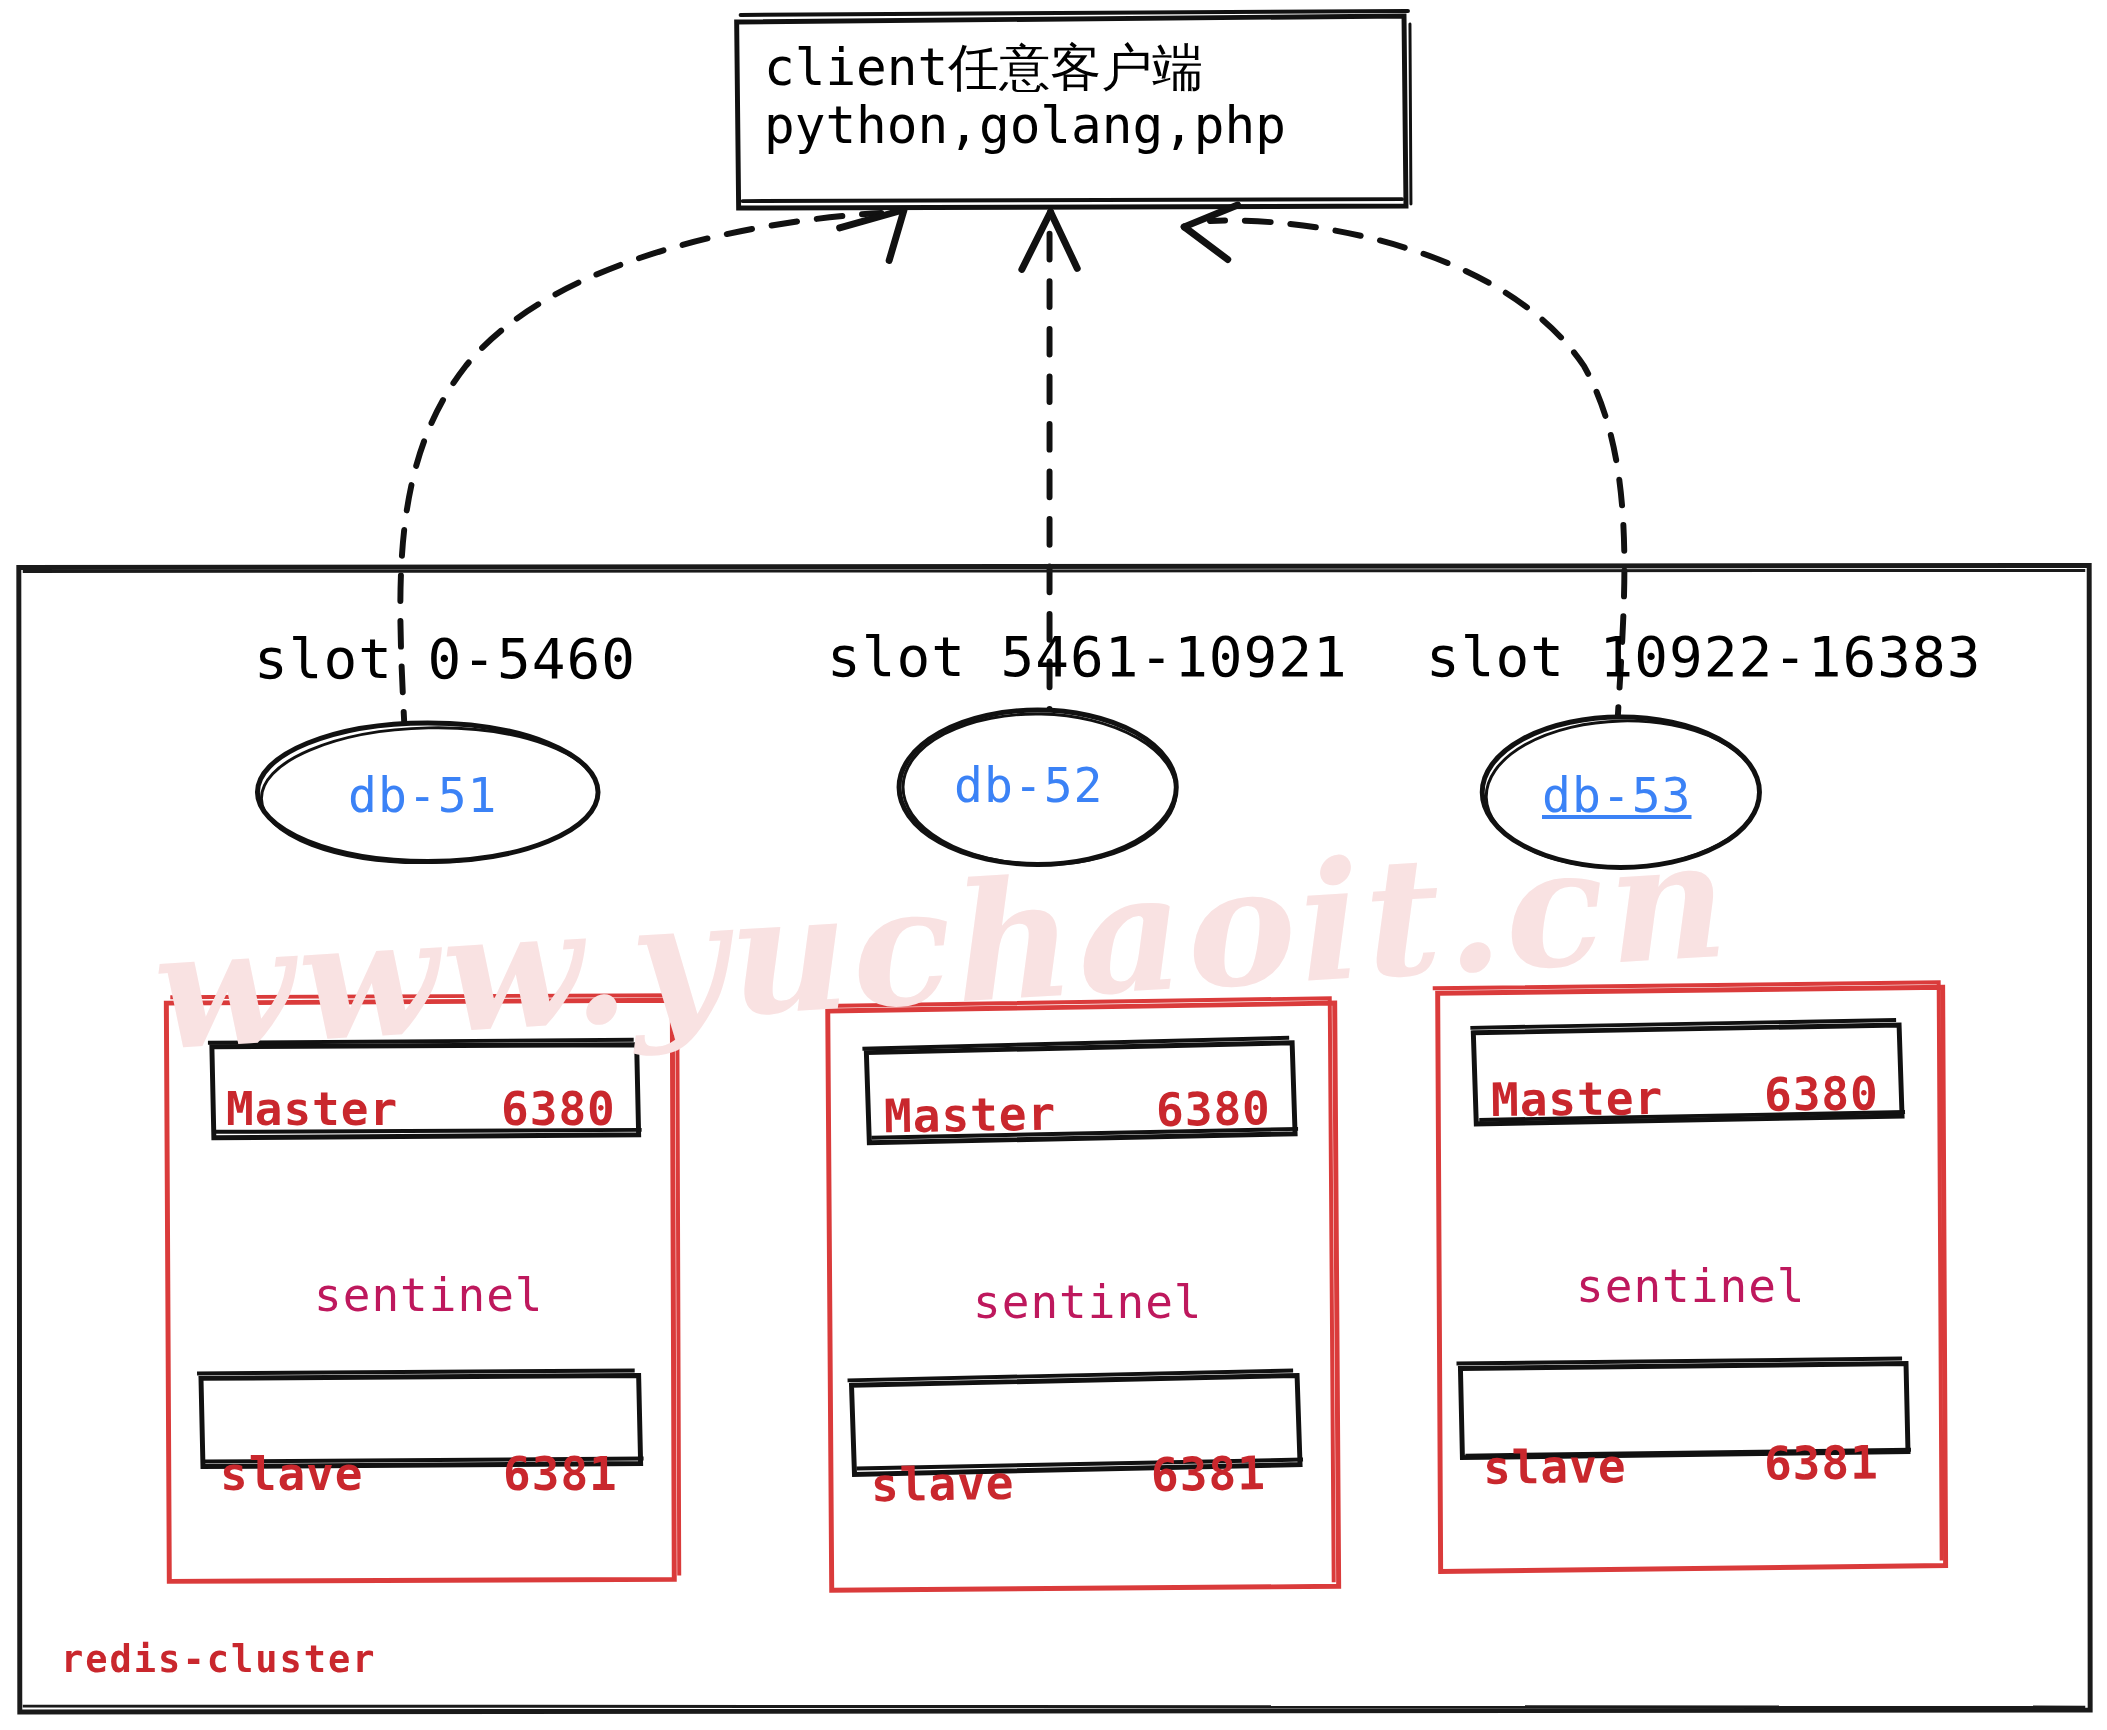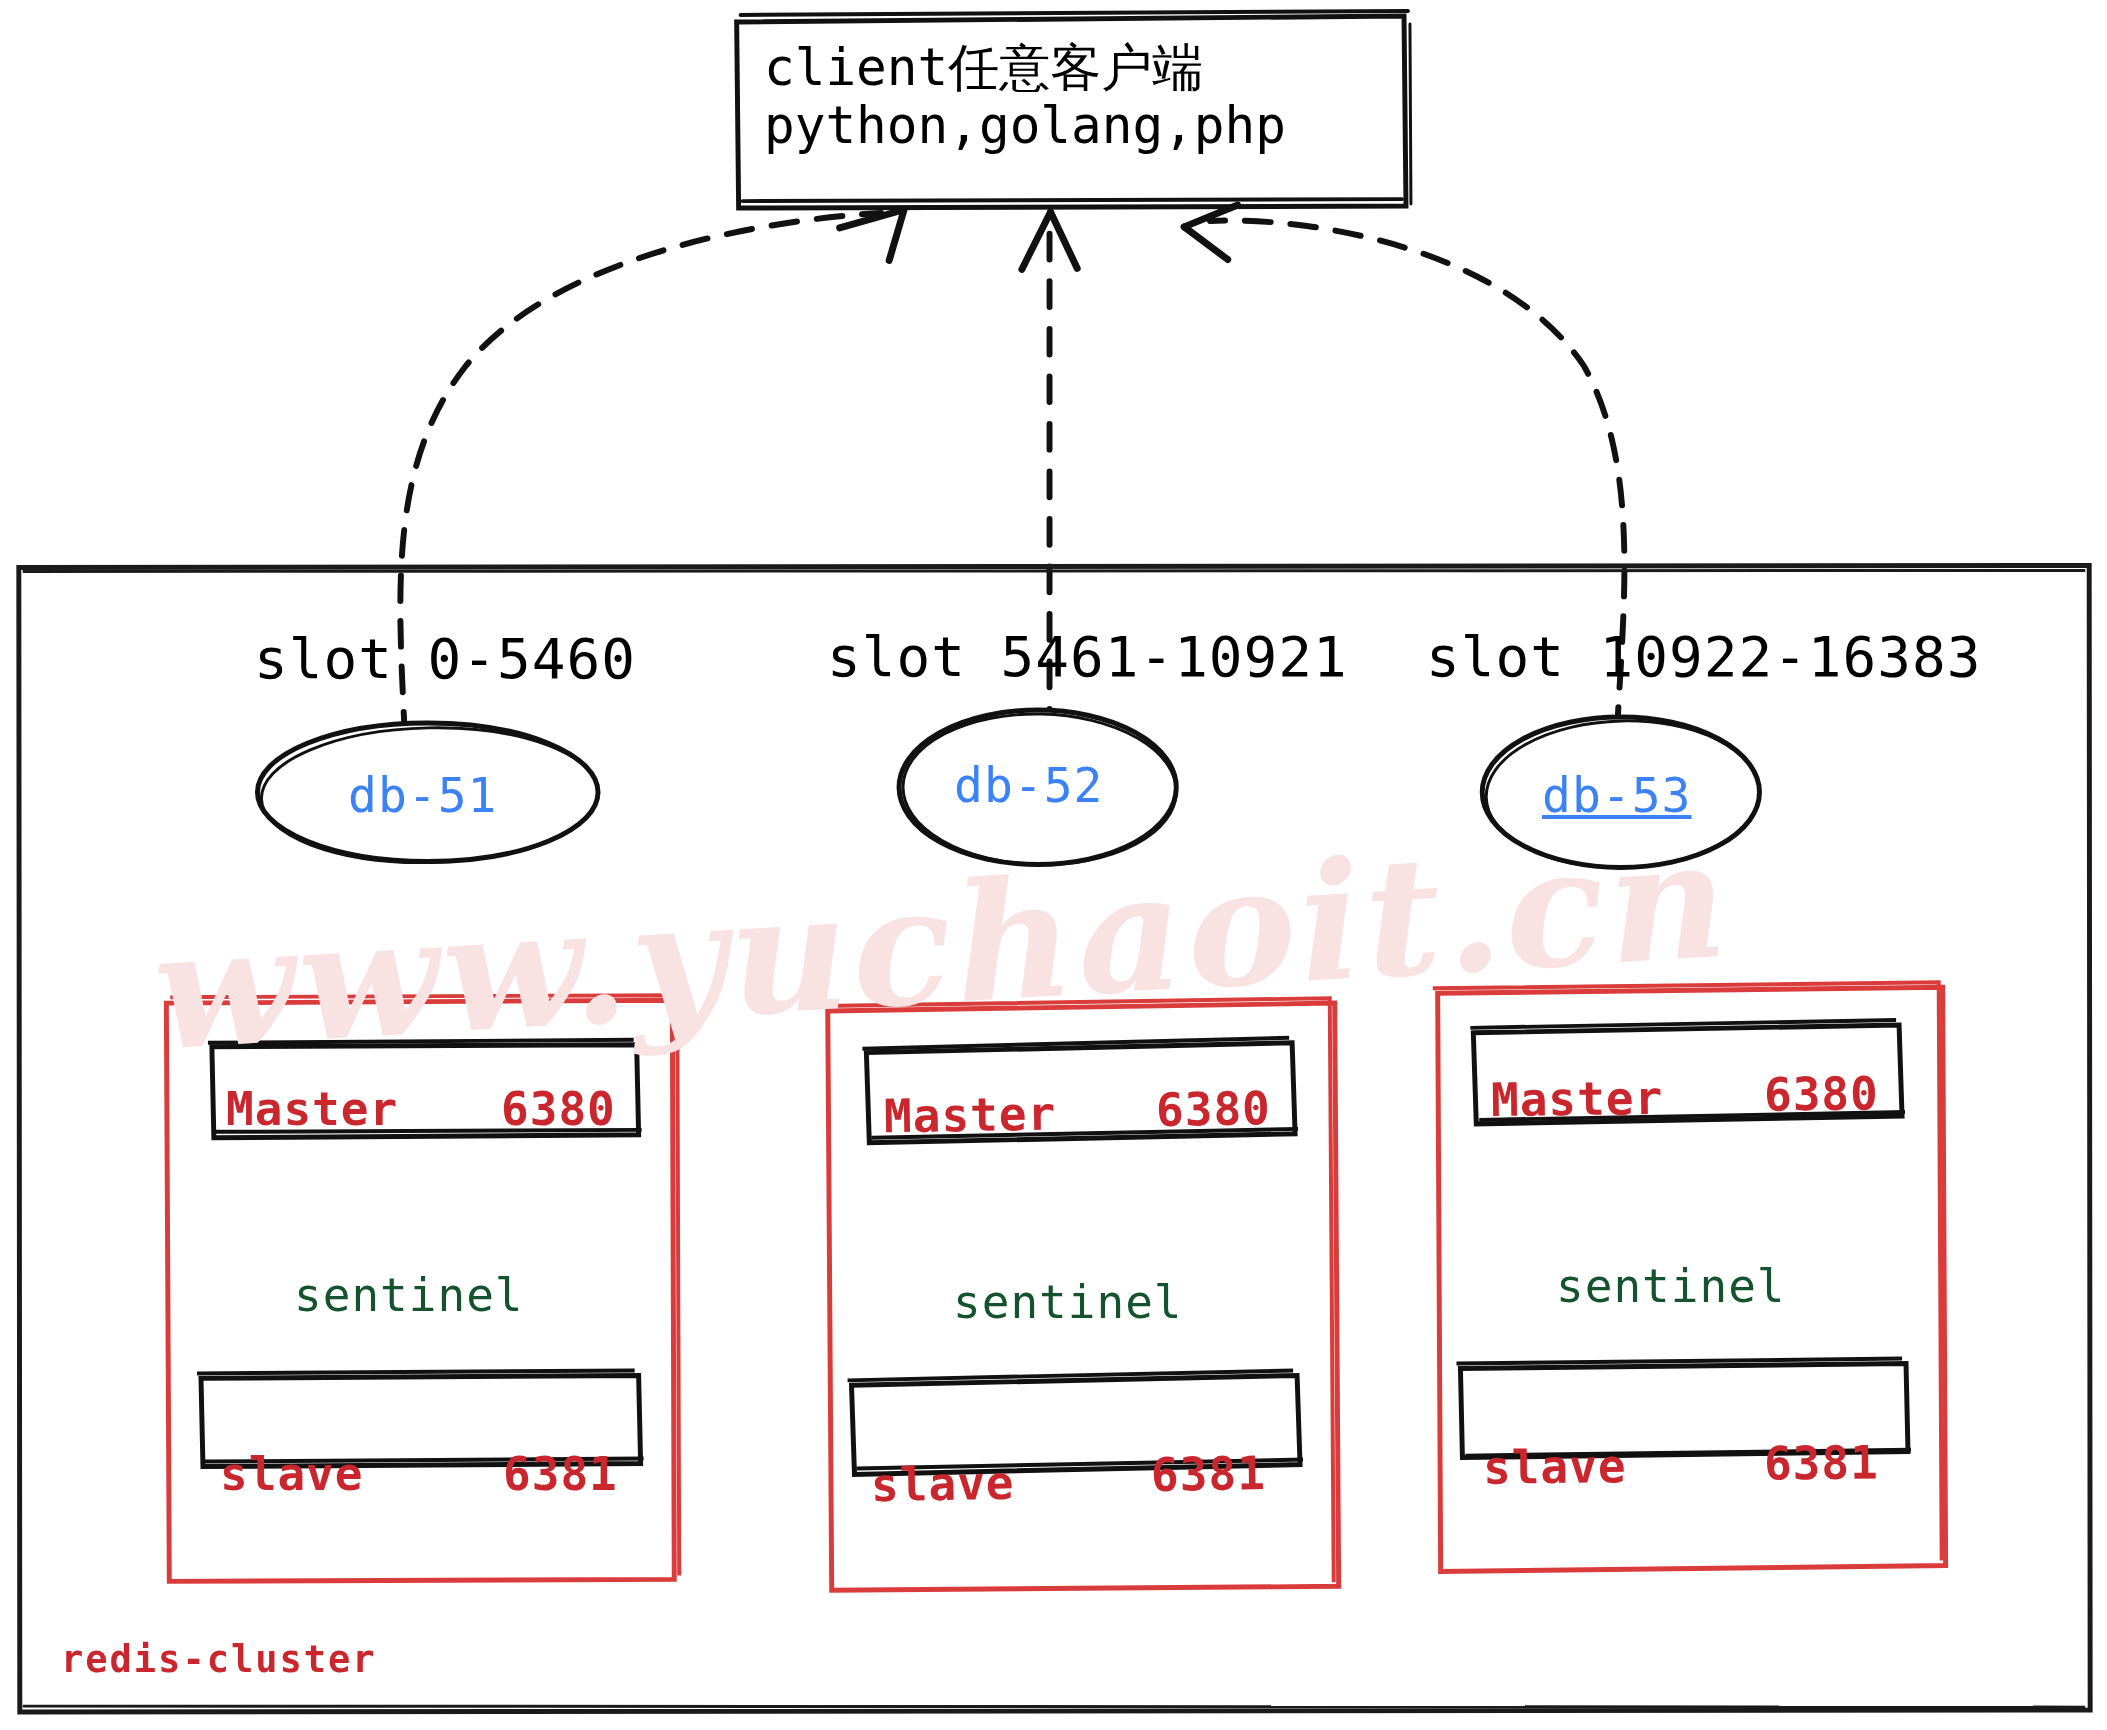--- a/index.html
+++ b/index.html
@@ -67,22 +67,23 @@
   .role-port {
     position: absolute;
     font-size: 46px;
     font-weight: 700;
     color: #c9272d;
     letter-spacing: 1px;
   }
   .sentinel-label {
     position: absolute;
     font-size: 46px;
-    color: #14532d;
-    letter-spacing: 1px;
+    color: #be185d;
+    letter-spacing: 1px;
+    margin-left: 20px;
   }
 
   
   #g0-master-name { left: 226px; top: 1082px; }
   #g0-master-port { left: 501px; top: 1082px; }
   #g0-sentinel    { left: 294px; top: 1268px; }
   #g0-slave-name  { left: 220px; top: 1447px; }
   #g0-slave-port  { left: 503px; top: 1447px; }
 
   

